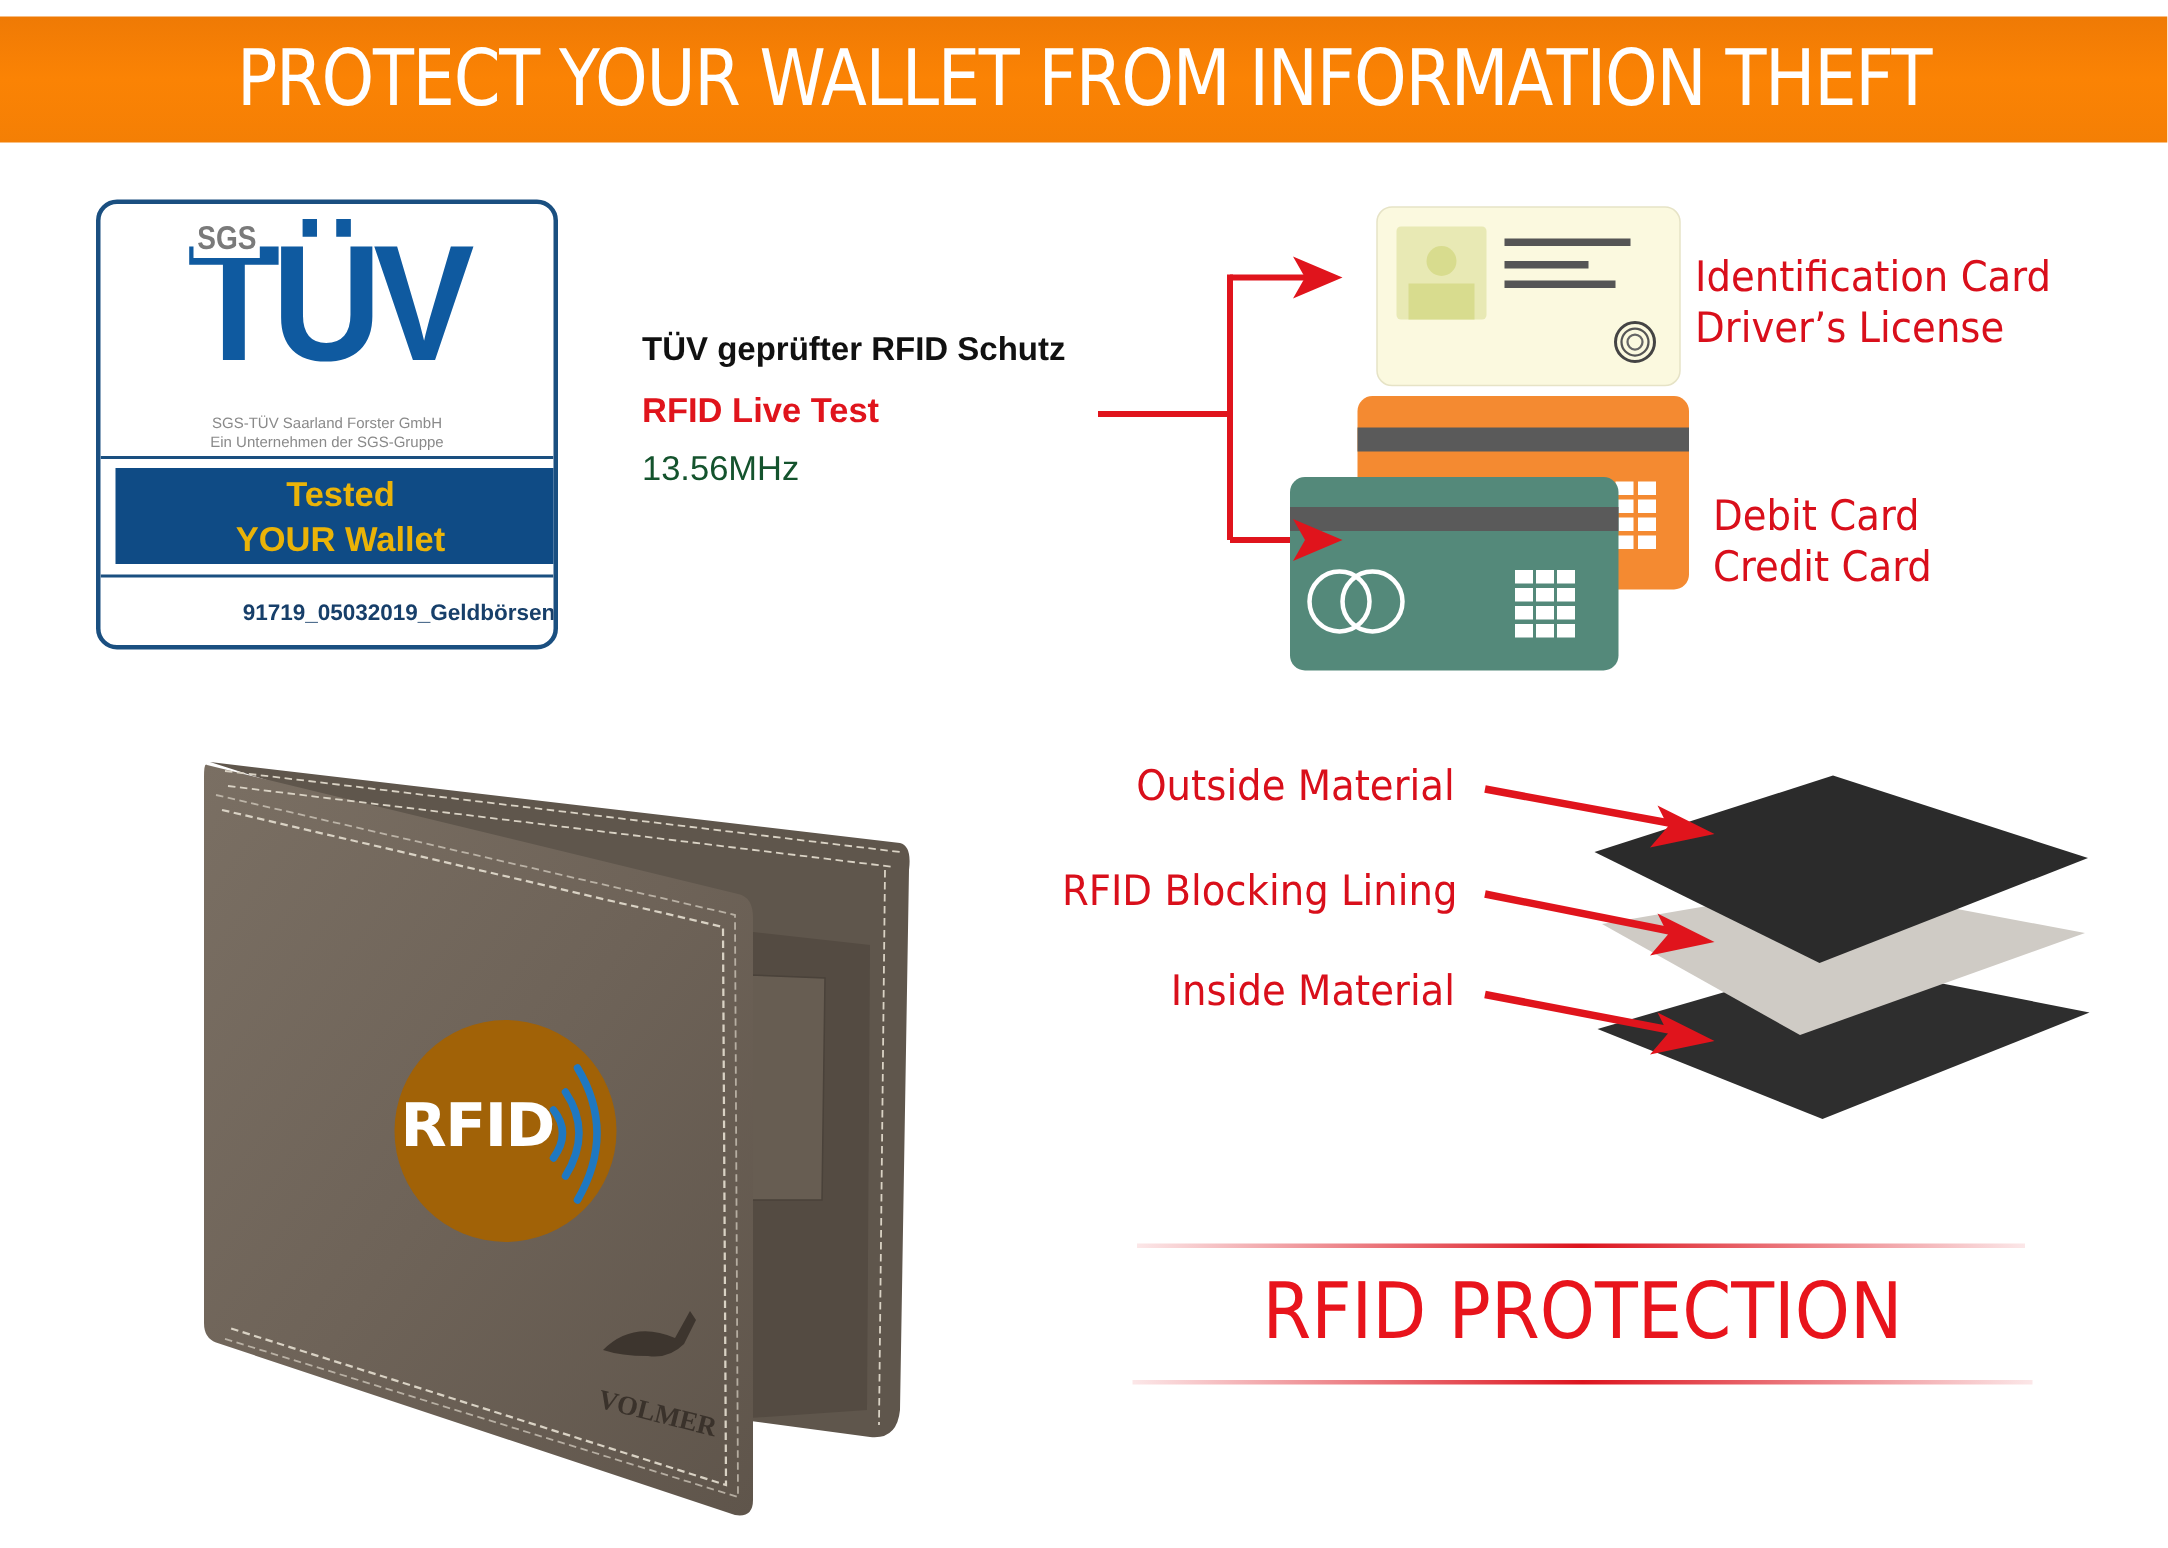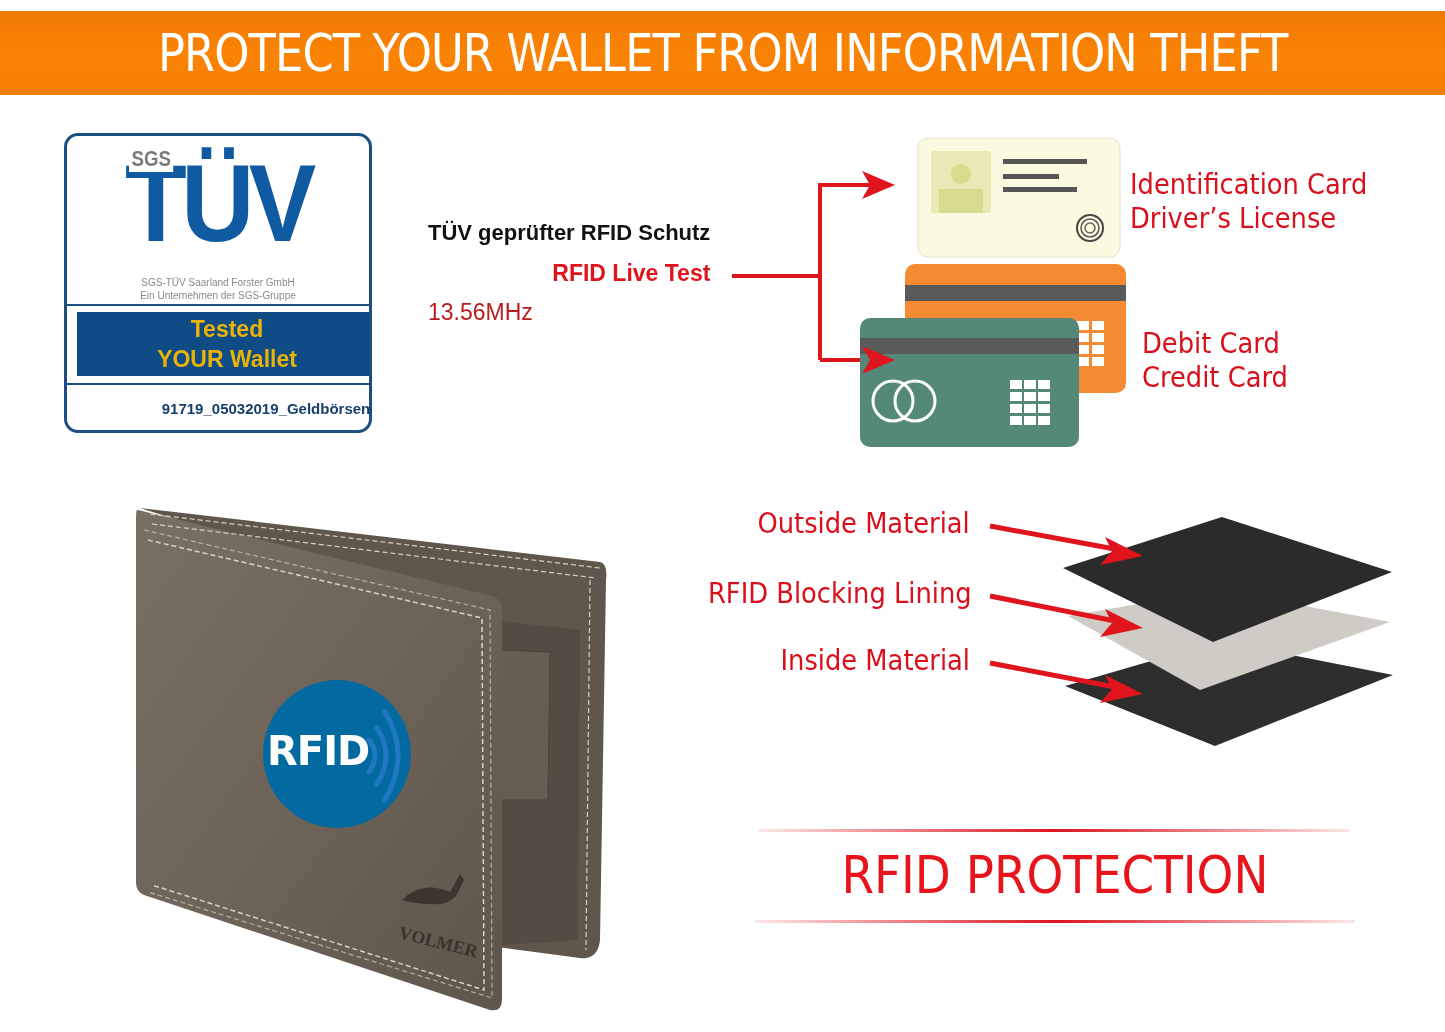--- a/index.html
+++ b/index.html
@@ -26,22 +26,22 @@
   .badge-sub1 { top: 141px; }
   .badge-sub2 { top: 154px; }
   .badge-divider { position: absolute; left: 0; top: 168px; width: 100%; height: 2px; background: #1a4f80; }
   .badge-box { position: absolute; left: 10px; top: 176px; width: 300px; height: 64px; background: #0f4b85; color: #eab308; text-align: center; font-weight: bold; font-size: 23px; line-height: 30px; padding-top: 2px; box-sizing: border-box; }
   .badge-divider2 { position: absolute; left: 0; top: 247px; width: 100%; height: 2px; background: #1a4f80; }
   .badge-code { position: absolute; left: 0; top: 264px; width: 100%; text-align: center; font-weight: bold; font-size: 15px; color: #173f6a; padding-left: 48px; }
 
   
   .test-block { position: absolute; left: 428px; top: 220px; }
   .test-line1 { font-weight: bold; font-size: 22px; color: #111; margin-bottom: 14px; }
-  .test-line2 { font-weight: bold; font-size: 23px; color: #e0141c; margin-bottom: 12px; text-align: right; }
-  .test-line3 { font-size: 23px; color: #b91c1c; }
+  .test-line2 { font-weight: bold; font-size: 23px; color: #e0141c; margin-bottom: 12px; }
+  .test-line3 { font-size: 23px; color: #14532d; }
   .card-label { position: absolute; font-family: "DejaVu Sans", sans-serif; font-size: 28px; line-height: 34px; color: #d90f1b; transform: scaleX(0.92); transform-origin: left; white-space: nowrap; }
 
   .layer-label { position: absolute; font-family: "DejaVu Sans", sans-serif; font-size: 28px; color: #d90f1b; transform: scaleX(0.92); transform-origin: right; white-space: nowrap; text-align: right; }
 
   .protection-title { position: absolute; left: 760px; top: 845px; width: 590px; text-align: center; font-family: "DejaVu Sans", sans-serif; font-size: 52px; color: #e8141c; transform: scaleX(0.9); }
   .prot-line { position: absolute; height: 3px; background: linear-gradient(to right, rgba(220,20,30,0.1), #dc141e 50%, rgba(220,20,30,0.1)); }
 
   svg { position: absolute; overflow: visible; }
 </style>
 </head>
@@ -162,21 +162,21 @@
   <path d="M18,40 L352,118 L354,490 L22,385" fill="none" stroke="#d9d2c4" stroke-width="1.5" stroke-dasharray="5,3"></path>
   <path d="M14,30 L360,110 L362,498 L18,392" fill="none" stroke="#d9d2c4" stroke-width="1.2" stroke-dasharray="5,3" opacity="0.7"></path>
   <path d="M20,14 L470,68" fill="none" stroke="#d9d2c4" stroke-width="1.2" stroke-dasharray="5,3"></path>
   <path d="M22,24 L466,78" fill="none" stroke="#d9d2c4" stroke-width="1.2" stroke-dasharray="5,3"></path>
   <path d="M460,80 L456,450" fill="none" stroke="#d9d2c4" stroke-width="1.2" stroke-dasharray="5,3"></path>
 
   <path d="M272,400 q20,-20 48,-8 l10,-18 l4,6 l-8,16 q-10,10 -24,8 q-18,0 -30,-4 Z" fill="#3d352e"></path>
 </svg>
 <div style="position:absolute;left:398px;top:932px;font-family:'Liberation Serif',serif;font-weight:bold;font-size:18px;color:#3a322b;transform:rotate(14deg);">VOLMER</div>
 
-<div style="position:absolute;left:263px;top:680px;width:148px;height:148px;border-radius:50%;background:#0369a1;">
+<div style="position:absolute;left:263px;top:680px;width:148px;height:148px;border-radius:50%;background:#a16207;">
   <div style="position:absolute;left:4px;top:48px;font-family:'DejaVu Sans',sans-serif;font-weight:bold;font-size:40px;color:#fff;letter-spacing:-1px;">RFID</div>
   <svg style="left:100px;top:20px;" width="50" height="110">
     <path d="M6,40 Q18,55 6,72" fill="none" stroke="#1f78c1" stroke-width="5" stroke-linecap="round"></path>
     <path d="M14,28 Q32,55 14,84" fill="none" stroke="#1f78c1" stroke-width="5" stroke-linecap="round"></path>
     <path d="M22,12 Q48,55 22,100" fill="none" stroke="#1f78c1" stroke-width="5" stroke-linecap="round"></path>
   </svg>
 </div>
 
 <div class="layer-label" style="right:475px;top:507px;">Outside Material</div>
 <div class="layer-label" style="right:473px;top:577px;">RFID Blocking Lining</div>

